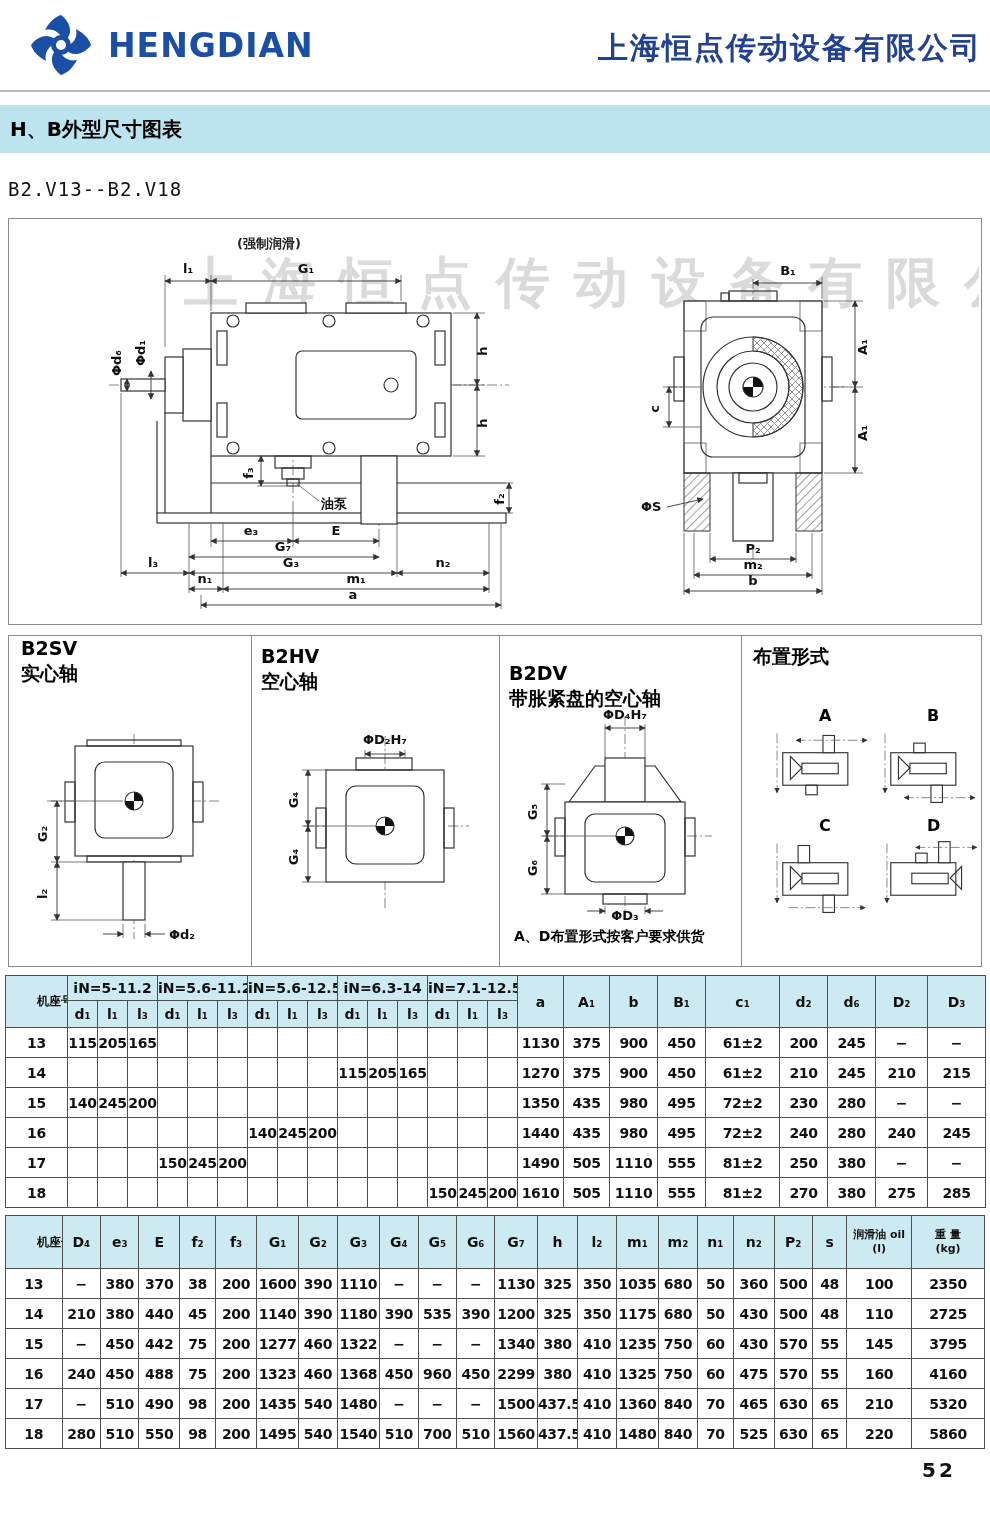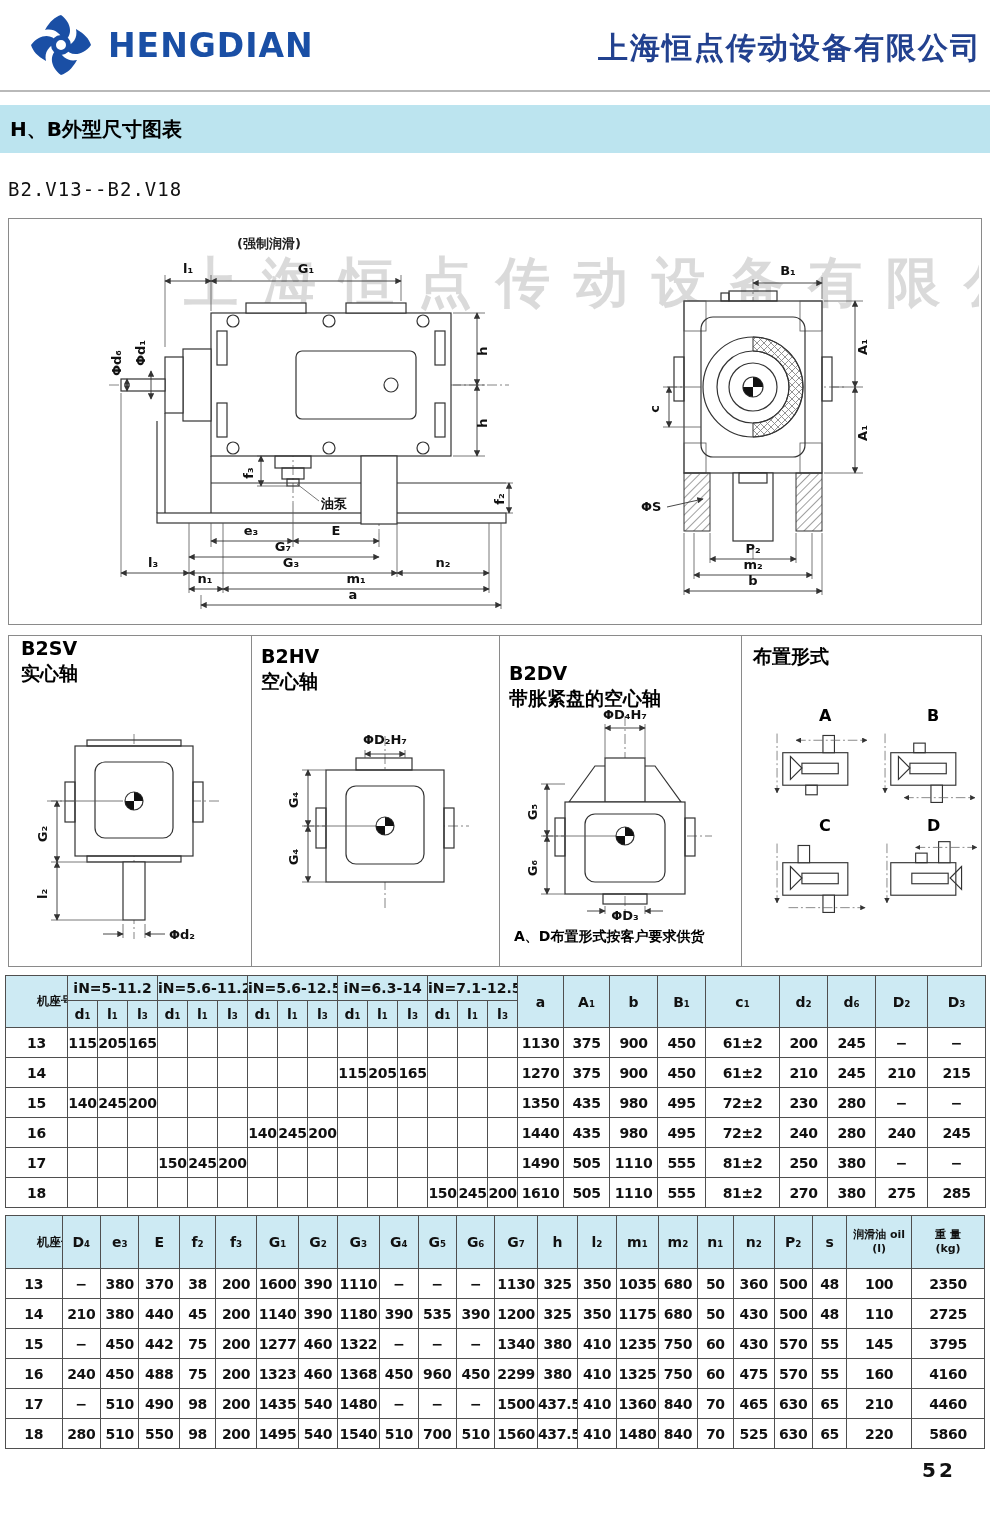--- a/index.html
+++ b/index.html
@@ -804,21 +804,21 @@
           <td>1500</td>
           <td>437.5</td>
           <td>410</td>
           <td>1360</td>
           <td>840</td>
           <td>70</td>
           <td>465</td>
           <td>630</td>
           <td>65</td>
           <td>210</td>
-          <td>4460</td>
+          <td>5320</td>
         </tr>
         <tr>
           <td>18</td>
           <td>280</td>
           <td>510</td>
           <td>550</td>
           <td>98</td>
           <td>200</td>
           <td>1495</td>
           <td>540</td>

